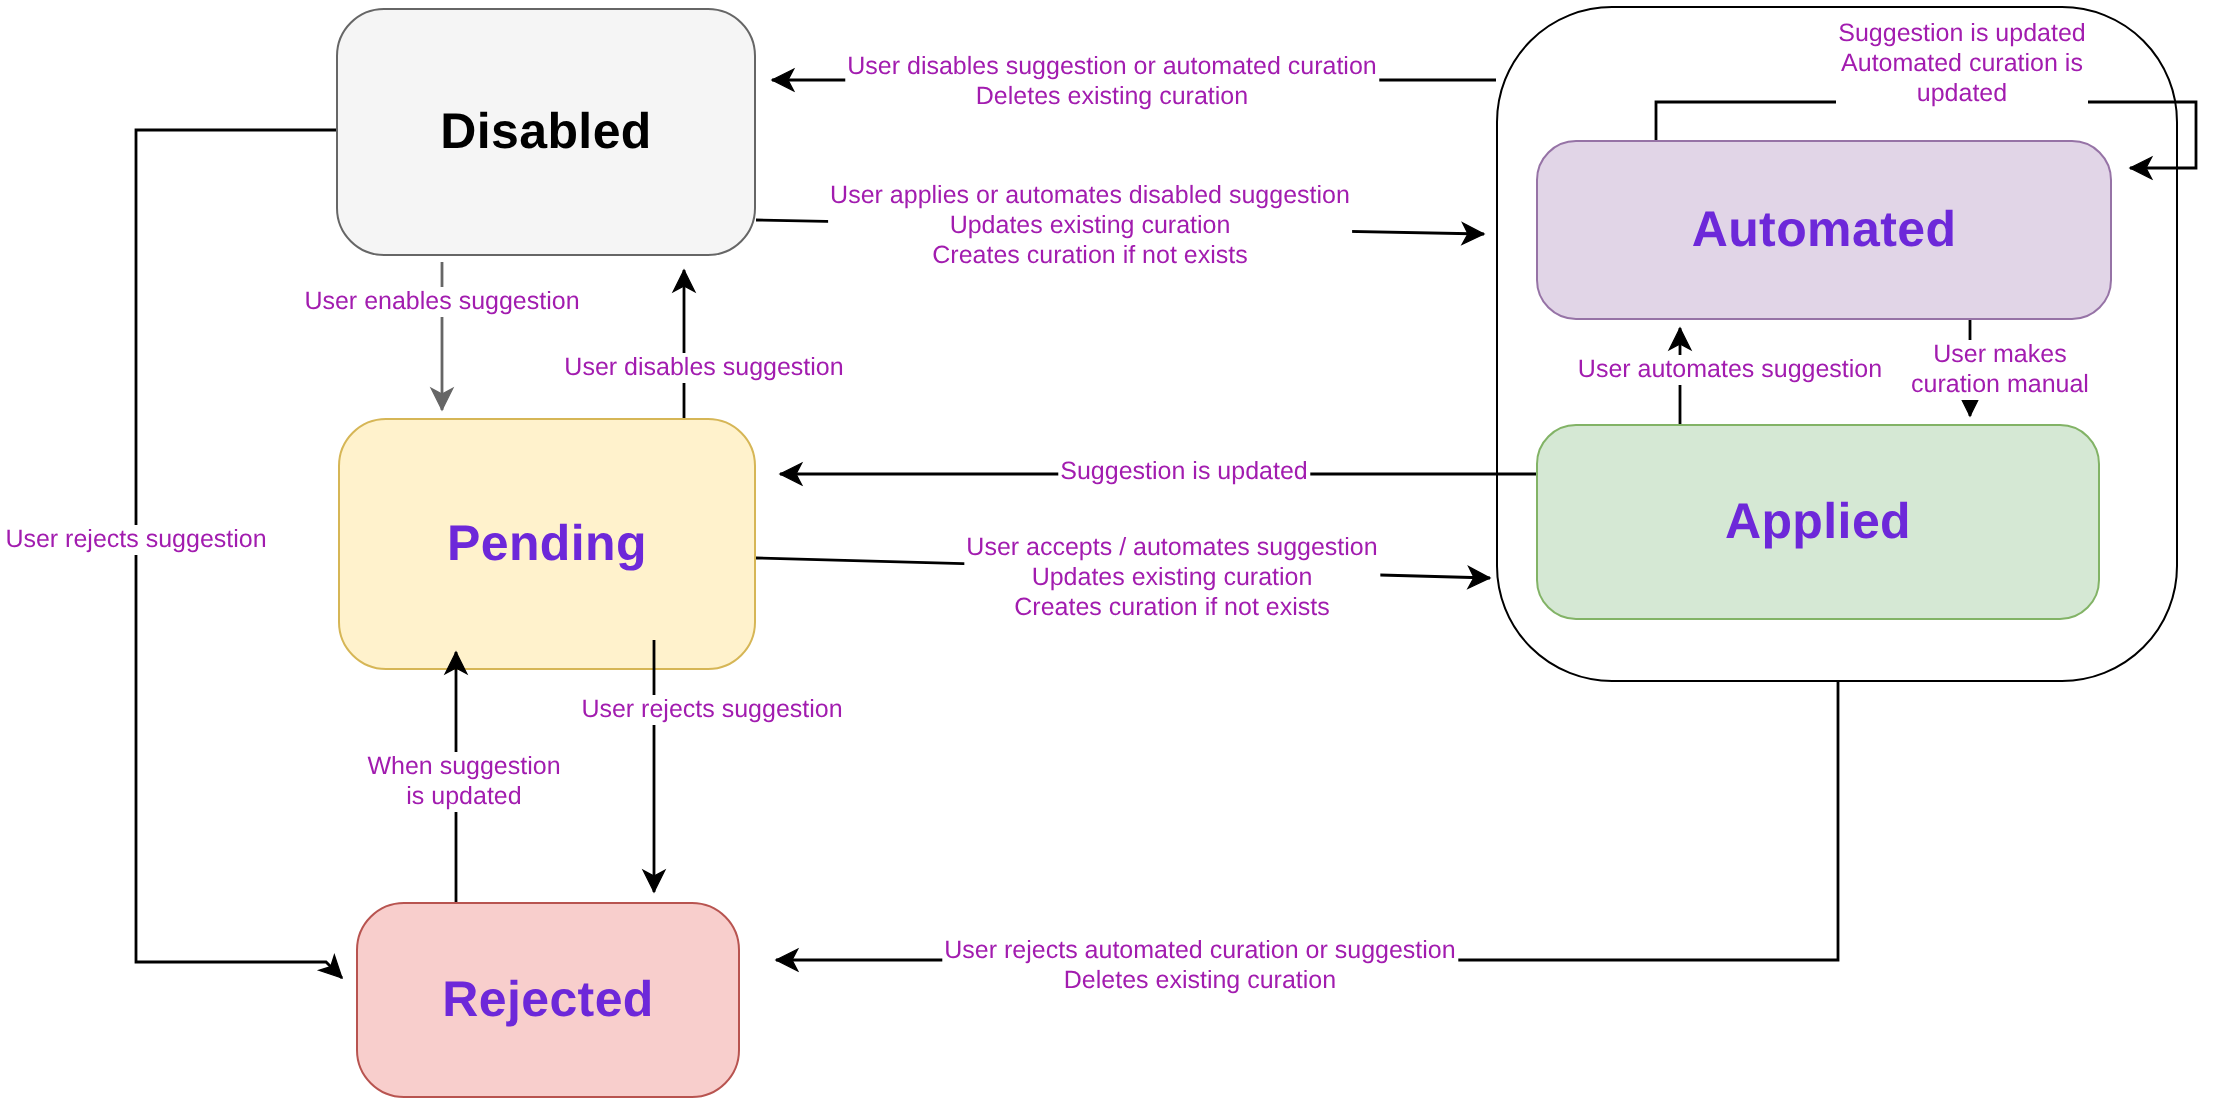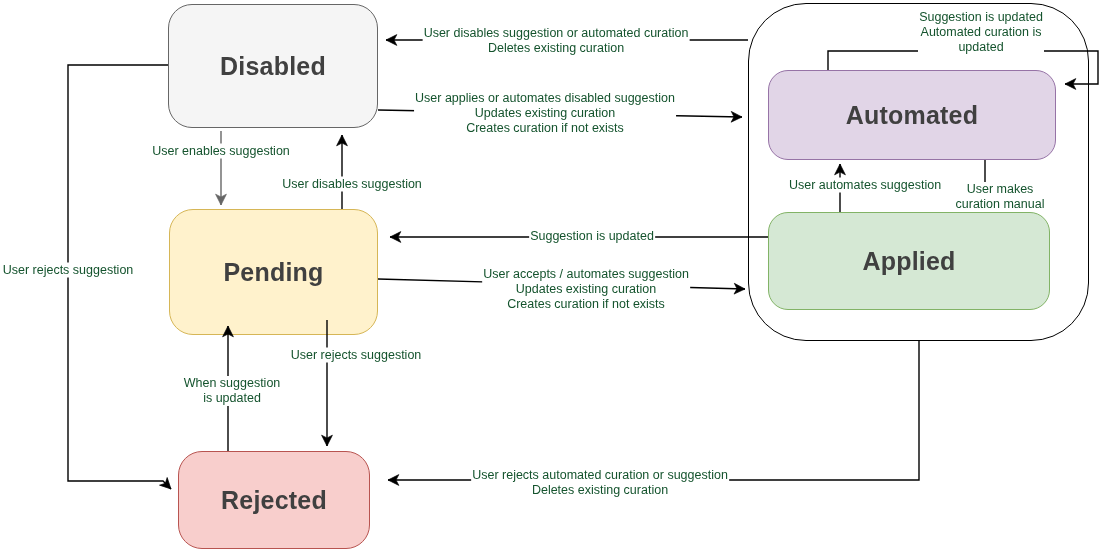--- a/index.html
+++ b/index.html
@@ -20,27 +20,27 @@
   }
   .state {
     position: absolute;
     display: flex;
     align-items: center;
     justify-content: center;
     border-radius: 24px;
     border: 1.5px solid #000;
     font-weight: bold;
     font-size: 25px;
-    color: #404040;
+    color: #6d28d9;
     z-index: 2;
     box-sizing: border-box;
     letter-spacing: 0.2px;
   }
   #state-disabled  { left: 168px; top: 4px;   width: 210px; height: 124px;
-                     background: #f5f5f5; border-color: #666666; color: #404040; }
+                     background: #f5f5f5; border-color: #666666; color: #000000; }
   #state-pending   { left: 169px; top: 209px; width: 209px; height: 126px;
                      background: #fff2cc; border-color: #d6b656; }
   #state-rejected  { left: 178px; top: 451px; width: 192px; height: 98px;
                      background: #f8cecc; border-color: #b85450; }
   #state-automated { left: 768px; top: 70px;  width: 288px; height: 90px;
                      background: #e1d5e7; border-color: #9673a6; border-radius: 20px; }
   #state-applied   { left: 768px; top: 212px; width: 282px; height: 98px;
                      background: #d5e8d4; border-color: #82b366; border-radius: 20px; }
   #group-container {
     position: absolute;
@@ -51,40 +51,40 @@
     background: #ffffff;
     z-index: 1;
     box-sizing: border-box;
   }
   .edge-label {
     position: absolute;
     transform: translate(-50%, -50%);
     background: #ffffff;
     font-size: 12.5px;
     line-height: 15px;
-    color: #14532d;
+    color: #a21caf;
     white-space: pre-line;
     text-align: center;
     z-index: 4;
     padding: 0 1px;
   }
   
   #lbl-e0  { left: 556px;  top: 41px;  }
   #lbl-e1  { left: 545px;  top: 113px; }
   #lbl-e2  { left: 221px;  top: 151px; }
   #lbl-e3  { left: 352px;  top: 184px; text-align: center; }
   #lbl-e4  { left: 592px;  top: 236px; }
   #lbl-e5  { left: 586px;  top: 289px; }
   #lbl-e6  { left: 68px;   top: 270px; }
   #lbl-e7  { left: 356px;  top: 355px; }
   #lbl-e8  { left: 232px;  top: 391px; }
   #lbl-e9  { left: 600px;  top: 483px; }
   #lbl-e10 { left: 981px;  top: 32px;  }
   #lbl-e11 { left: 821px;  top: 185px; margin-left: 44px; }
-  #lbl-e12 { left: 1000px; top: 185px; margin-top: 12px; }
+  #lbl-e12 { left: 1000px; top: 185px; }
 </style>
 </head>
 <body>
 
 <div id="canvas">
 
   <div id="group-container"></div>
 
   <div class="state" id="state-disabled">Disabled</div>
   <div class="state" id="state-pending">Pending</div>

